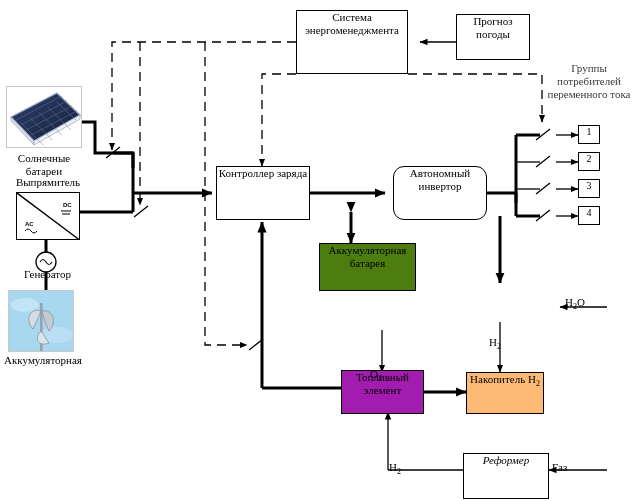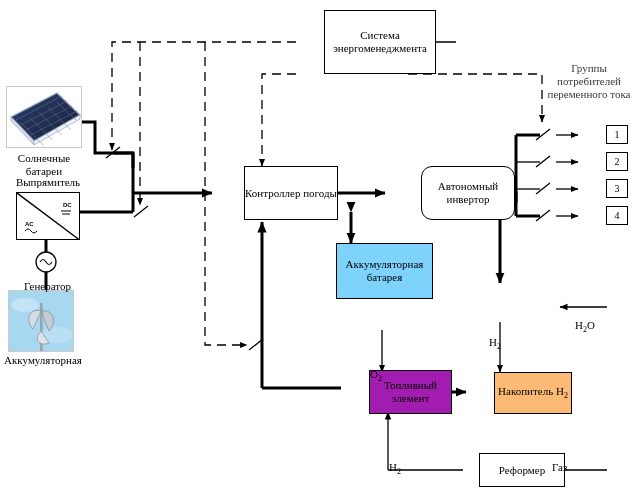--- a/index.html
+++ b/index.html
@@ -1,21 +1,21 @@
 <!DOCTYPE html>
 <html><head>
 <meta charset="utf-8">
 <style>
   html,body{margin:0;padding:0;background:#ffffff;}
   body{width:643px;height:501px;position:relative;overflow:hidden;
        font-family:"Liberation Serif","DejaVu Serif",serif;color:#000;}
   #stage{position:absolute;left:0;top:0;width:643px;height:501px;}
   .box{position:absolute;box-sizing:border-box;border:1.5px solid #000;background:#fff;
-       display:flex;align-items:center;justify-content:center;text-align:center;
-       font-size:11px;line-height:1.15;margin-left:28px;}
+       display:flex;justify-content:center;text-align:center;
+       font-size:11px;line-height:1.15;}
   .lbl{position:absolute;font-size:11px;line-height:1.2;text-align:center;
        white-space:pre-line;}
   .img{position:absolute;border:1px solid #c8c8c8;box-sizing:border-box;overflow:hidden;}
   svg{position:absolute;left:0;top:0;overflow:visible;}
   .sub{font-size:8px;vertical-align:sub;}
 </style>
 </head>
 <body>
 
 <div id="stage">
@@ -154,48 +154,52 @@
       <path d="M33,20 C45,18 48,32 40,40 C36,32 34,25 33,20 Z" fill="#c3ccd3" stroke="#7e8a93" stroke-width="0.7"></path>
       <path d="M32,40 C24,48 30,56 40,52 C36,46 34,43 32,40 Z" fill="#dde4e9" stroke="#7e8a93" stroke-width="0.7"></path>
     </svg>
   </div>
 
   <div class="box" style="left:296px;top:10px;width:112px;height:64px;">
     <span>Система
 энергоменеджмента</span>
   </div>
 
+  <div class="box" style="left:456px;top:14px;width:74px;height:46px;">
+    <span>Прогноз
+погоды</span>
+  </div>
 
   <div class="box" style="left:216px;top:166px;width:94px;height:54px;">
     <span>Контроллер
-погоды</span>
+заряда</span>
   </div>
 
   <div class="box" style="left:393px;top:166px;width:94px;height:54px;border-radius:11px;">
     <span>Автономный
 инвертор</span>
   </div>
 
-  <div class="box" style="left:308px;top:243px;width:97px;height:56px;background:#7dd3fc;">
+  <div class="box" style="left:319px;top:243px;width:97px;height:48px;background:#4d7c0f;">
     <span>Аккумуляторная
 батарея</span>
   </div>
 
 
   <div class="box" style="left:466px;top:372px;width:78px;height:42px;background:#fdba74;">
     <span>Накопитель
 Н<span class="sub">2</span></span>
   </div>
 
   <div class="box" style="left:341px;top:370px;width:83px;height:44px;background:#a21caf;">
     <span>Топливный
 элемент</span>
   </div>
 
-  <div class="box" style="left:451px;top:453px;width:86px;height:34px;">
+  <div class="box" style="left:463px;top:453px;width:86px;height:46px;font-style:italic;">
     <span>Реформер</span>
   </div>
 
   <div class="box" style="left:578px;top:125px;width:22px;height:19px;font-size:10px;">
     <span>1</span>
   </div>
   <div class="box" style="left:578px;top:152px;width:22px;height:19px;font-size:10px;">
     <span>2</span>
   </div>
   <div class="box" style="left:578px;top:179px;width:22px;height:19px;font-size:10px;">
@@ -203,31 +207,31 @@
   </div>
   <div class="box" style="left:578px;top:206px;width:22px;height:19px;font-size:10px;">
     <span>4</span>
   </div>
 
   <div class="lbl" style="left:2px;top:152px;width:84px;">Солнечные
 батареи</div>
 
   <div class="lbl" style="left:2px;top:176px;width:92px;">Выпрямитель</div>
 
-  <div class="lbl" style="left:24px;top:268px;width:80px;text-align:left;margin-top:12px;">Генератор</div>
+  <div class="lbl" style="left:24px;top:268px;width:80px;text-align:left;">Генератор</div>
 
   <div class="lbl" style="left:0px;top:354px;width:86px;">Аккумуляторная</div>
 
   <div class="lbl" style="left:537px;top:62px;width:104px;color:#3a3a3a;">Группы
 потребителей
 переменного тока</div>
 
   <div class="lbl" style="left:370px;top:336px;width:26px;text-align:left;margin-top:32px;"><span>O<span class="sub">2</span></span></div>
 
   <div class="lbl" style="left:489px;top:336px;width:26px;text-align:left;"><span>H<span class="sub">2</span></span></div>
 
-  <div class="lbl" style="left:565px;top:296px;width:40px;text-align:center;margin-top:23px;"><span>H<span class="sub">2</span>O</span></div>
+  <div class="lbl" style="left:565px;top:296px;width:40px;text-align:left;"><span>H<span class="sub">2</span>O</span></div>
 
   <div class="lbl" style="left:389px;top:461px;width:26px;text-align:left;"><span>H<span class="sub">2</span></span></div>
 
   <div class="lbl" style="left:552px;top:461px;width:36px;text-align:left;">Газ</div>
 
 </div>
 
 </body></html>

